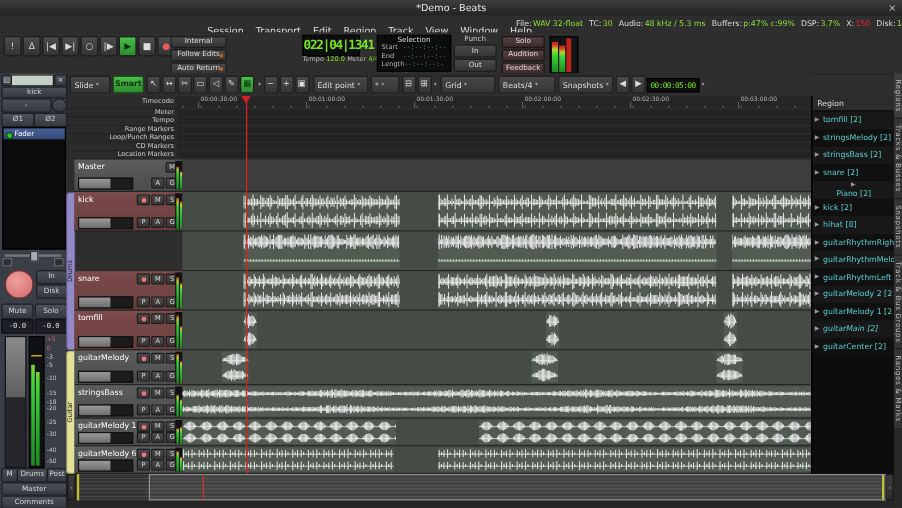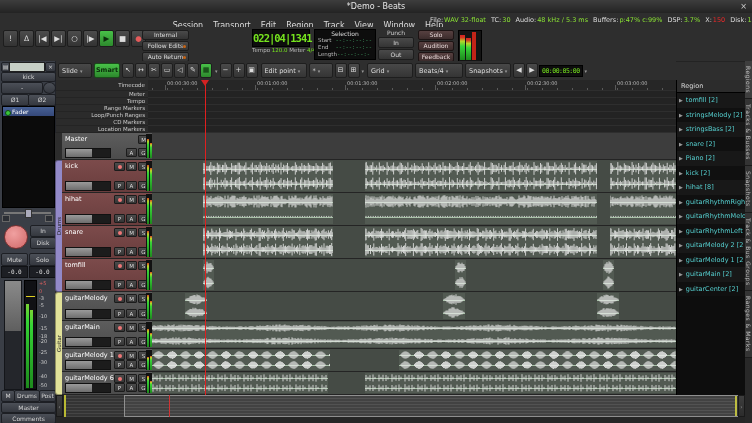--- a/index.html
+++ b/index.html
@@ -30,21 +30,21 @@
   .togglecol{left:142px;top:3px;width:47px;}
   .tglbtn{height:8px;margin-bottom:1px;background:linear-gradient(#4a4a4a,#343434);
           border:1px solid #1d1d1d;border-radius:2px;font-size:6px;line-height:8px;text-align:center;
           color:#ddd;position:relative;}
   .tglbtn .led{position:absolute;right:2px;top:2.5px;width:3px;height:3px;border-radius:50%;background:#c86414;}
   .clockbox{background:#0d0d0d;border:1px solid #000;}
   .clock1{left:192px;top:2px;width:56px;}
   .clock1 .digits{font-family:"DejaVu Sans Mono",monospace;font-size:10.5px;font-weight:bold;
                   color:#76e41e;padding:2px 1px;letter-spacing:-1px;}
   .syncrow{font-size:5.5px;color:#9a9a9a;padding-left:2px;}
-  .clock2{left:252px;top:2px;width:58px;}
+  .clock2{left:252px;top:2px;width:48px;}
   .clock2 .digits{font-family:"DejaVu Sans Mono",monospace;font-size:10.5px;font-weight:bold;
                   color:#76e41e;padding:2px 0;letter-spacing:-1px;}
   .temporow{font-size:5.5px;color:#bbb;white-space:nowrap;}
   .temporow b{color:#76e41e;font-weight:normal;}
   .selpanel{left:314px;top:2px;width:60px;height:29px;background:#0d0d0d;border:1px solid #000;
             font-size:5.5px;}
   .selpanel .ttl{text-align:center;color:#ddd;font-size:6px;}
   .selrow{display:flex;justify-content:space-between;padding:0 3px;color:#bbb;line-height:7px;}
   .selrow .v{color:#3f9a5f;font-family:"DejaVu Sans Mono",monospace;font-size:5.5px;}
   .punchcol{left:378px;top:2px;width:36px;font-size:6px;text-align:center;}
@@ -421,38 +421,20 @@
         <div class="fill"></div>
       </div>
       <div class="tbtn" style="left: 76px; top: 21px;">G</div>
       <div class="tbtn" style="left: 64px; top: 21px;">A</div>
       <div class="tbtn" style="left: 52px; top: 21px;">P</div>
       <div class="hmeter">
         <div class="b" style="left: 1px; height: 87.0331%;"></div>
         <div class="b" style="left: 3.5px; height: 75.4046%;"></div>
       </div>
     </div>
-    <div class="thead maroon" style="top: 60px; height: 33px;">
-      <span class="tname">hihat</span>
-      <div class="tbtn" style="left: 76px; top: 2px;">S</div>
-      <div class="tbtn" style="left: 64px; top: 2px;">M</div>
-      <div class="tbtn" style="left: 52px; top: 2px;">
-        <span class="rdot"></span>
-      </div>
-      <div class="hfader" style="top: 21px;">
-        <div class="fill"></div>
-      </div>
-      <div class="tbtn" style="left: 76px; top: 21px;">G</div>
-      <div class="tbtn" style="left: 64px; top: 21px;">A</div>
-      <div class="tbtn" style="left: 52px; top: 21px;">P</div>
-      <div class="hmeter">
-        <div class="b" style="left: 1px; height: 87.6891%;"></div>
-        <div class="b" style="left: 3.5px; height: 80.7792%;"></div>
-      </div>
-    </div>
     <div class="thead maroon" style="top: 93px; height: 33px;">
       <span class="tname">snare</span>
       <div class="tbtn" style="left: 76px; top: 2px;">S</div>
       <div class="tbtn" style="left: 64px; top: 2px;">M</div>
       <div class="tbtn" style="left: 52px; top: 2px;">
         <span class="rdot"></span>
       </div>
       <div class="hfader" style="top: 21px;">
         <div class="fill"></div>
       </div>
@@ -494,21 +476,21 @@
       </div>
       <div class="tbtn" style="left: 76px; top: 17px;">G</div>
       <div class="tbtn" style="left: 64px; top: 17px;">A</div>
       <div class="tbtn" style="left: 52px; top: 17px;">P</div>
       <div class="hmeter">
         <div class="b" style="left: 1px; height: 90.8536%;"></div>
         <div class="b" style="left: 3.5px; height: 70.5692%;"></div>
       </div>
     </div>
     <div class="thead gray" style="top: 188px; height: 28px;">
-      <span class="tname">guitarMain</span>
+      <span class="tname">stringsBass</span>
       <div class="tbtn" style="left: 76px; top: 2px;">S</div>
       <div class="tbtn" style="left: 64px; top: 2px;">M</div>
       <div class="tbtn" style="left: 52px; top: 2px;">
         <span class="rdot"></span>
       </div>
       <div class="hfader" style="top: 16px;">
         <div class="fill"></div>
       </div>
       <div class="tbtn" style="left: 76px; top: 16px;">G</div>
       <div class="tbtn" style="left: 64px; top: 16px;">A</div>
@@ -870,53 +852,53 @@
         <span class="rname">stringsMelody [2]</span>
       </div>
       <div class="ritem" style="background: rgb(24, 24, 24);">
         <span class="exp">▶</span>
         <span class="rname">stringsBass [2]</span>
       </div>
       <div class="ritem" style="background: rgb(16, 16, 16);">
         <span class="exp">▶</span>
         <span class="rname">snare [2]</span>
       </div>
+      <div class="ritem" style="background: rgb(24, 24, 24); flex-direction: column;">
+        <span class="exp">▶</span>
+        <span class="rname">Piano [2]</span>
+      </div>
+      <div class="ritem" style="background: rgb(16, 16, 16);">
+        <span class="exp">▶</span>
+        <span class="rname">kick [2]</span>
+      </div>
       <div class="ritem" style="background: rgb(24, 24, 24);">
         <span class="exp">▶</span>
-        <span class="rname">Piano [2]</span>
+        <span class="rname">hihat [8]</span>
       </div>
       <div class="ritem" style="background: rgb(16, 16, 16);">
         <span class="exp">▶</span>
-        <span class="rname">kick [2]</span>
+        <span class="rname">guitarRhythmRigh</span>
       </div>
       <div class="ritem" style="background: rgb(24, 24, 24);">
         <span class="exp">▶</span>
-        <span class="rname">hihat [8]</span>
+        <span class="rname">guitarRhythmMelo</span>
       </div>
       <div class="ritem" style="background: rgb(16, 16, 16);">
         <span class="exp">▶</span>
-        <span class="rname">guitarRhythmRigh</span>
+        <span class="rname">guitarRhythmLeft</span>
       </div>
       <div class="ritem" style="background: rgb(24, 24, 24);">
         <span class="exp">▶</span>
-        <span class="rname">guitarRhythmMelo</span>
+        <span class="rname">guitarMelody 2 [2</span>
       </div>
       <div class="ritem" style="background: rgb(16, 16, 16);">
         <span class="exp">▶</span>
-        <span class="rname">guitarRhythmLeft</span>
-      </div>
-      <div class="ritem" style="background: rgb(24, 24, 24);">
-        <span class="exp">▶</span>
-        <span class="rname">guitarMelody 2 [2</span>
-      </div>
-      <div class="ritem" style="background: rgb(16, 16, 16);">
-        <span class="exp">▶</span>
         <span class="rname">guitarMelody 1 [2</span>
       </div>
-      <div class="ritem" style="background: rgb(24, 24, 24);">
+      <div class="ritem" style="background: rgb(24, 24, 24); font-style: italic;">
         <span class="exp">▶</span>
         <span class="rname">guitarMain [2]</span>
       </div>
       <div class="ritem" style="background: rgb(16, 16, 16);">
         <span class="exp">▶</span>
         <span class="rname">guitarCenter [2]</span>
       </div>
     </div>
 </div>
 

